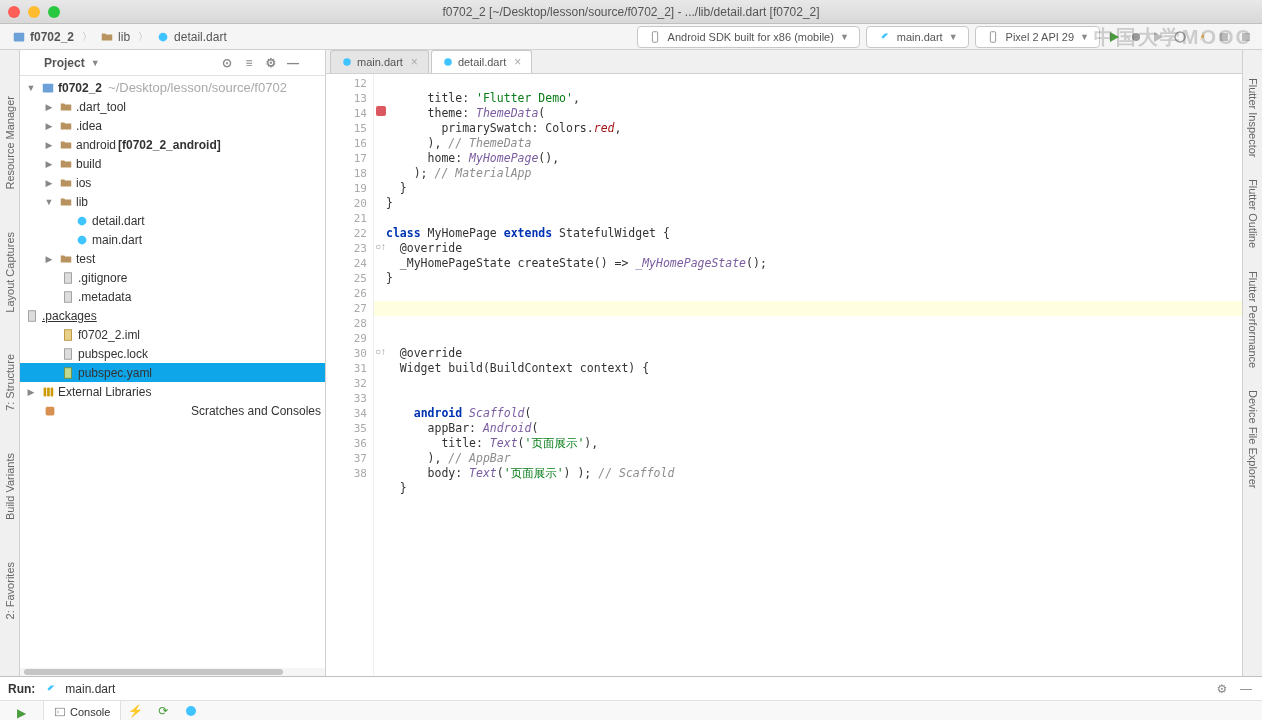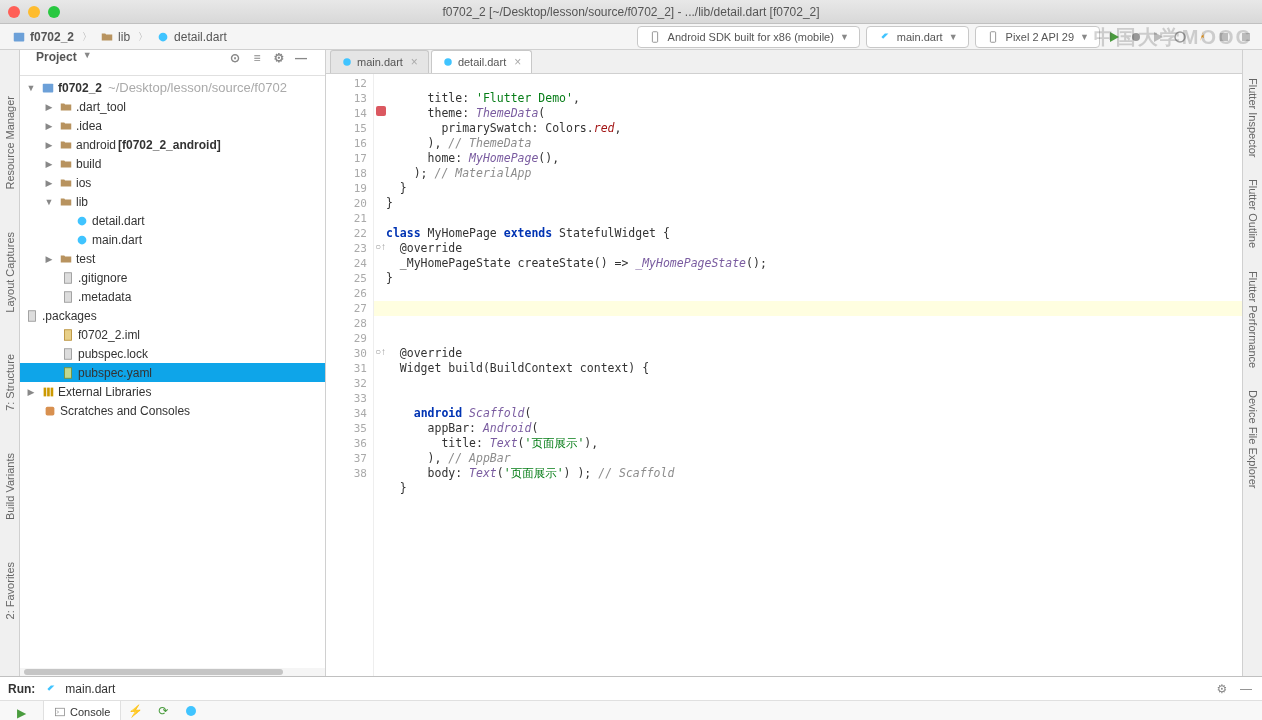--- a/index.html
+++ b/index.html
@@ -27,21 +27,21 @@
 
 
 .main { display: flex; height: calc(720px - 24px - 26px - 24px - 20px); }
 
 
 .left-gutter { width: 20px; background: #f0f0f0; border-right: 1px solid #d0d0d0; display: flex; flex-direction: column; align-items: center; padding-top: 40px; gap: 30px; }
 .gutter-label { writing-mode: vertical-lr; transform: rotate(180deg); font-size: 11px; color: #666; cursor: pointer; padding: 6px 0; }
 
 
 .project-panel { width: 306px; background: #fff; border-right: 1px solid #d0d0d0; display: flex; flex-direction: column; }
-.panel-header { height: 26px; border-bottom: 1px solid #e0e0e0; display: flex; align-items: flex-start; padding: 0 16px; gap: 6px; font-size: 12px; font-weight: 600; color: #555; }
+.panel-header { height: 26px; border-bottom: 1px solid #e0e0e0; display: flex; align-items: center; padding: 0 24px; gap: 6px; font-size: 12px; font-weight: 600; color: #555; }
 .panel-header .spacer { flex: 1; }
 .panel-tb-icon { width: 16px; height: 16px; color: #888; cursor: pointer; display: flex; align-items: center; justify-content: center; }
 .tree { flex: 1; overflow: auto; padding: 2px 0; font-size: 12px; }
 .tree-row { display: flex; align-items: center; height: 19px; padding: 0 4px; gap: 2px; white-space: nowrap; cursor: pointer; }
 .tree-row.selected { background: #0ea5e9; }
 .tree-arrow { width: 14px; color: #888; font-size: 9px; text-align: center; }
 .tree-icon { width: 16px; height: 14px; display: inline-flex; align-items: center; justify-content: center; }
 .tree-label { color: #333; }
 .tree-label.bold { font-weight: bold; }
 .tree-hint { color: #aaa; margin-left: 4px; font-size: 13px; }
@@ -305,21 +305,21 @@
           <span class="tree-label">.gitignore</span>
         </div>
       <div class="tree-row" style="padding-left:40px;">
           <span class="tree-icon">
             <svg viewBox="0 0 16 16">
               <rect x="4" y="2" width="8" height="12" fill="#ddd" stroke="#999"></rect>
             </svg>
           </span>
           <span class="tree-label">.metadata</span>
         </div>
-      <div class="tree-row" style="">
+      <div class="tree-row" style="text-decoration:underline;">
           <span class="tree-icon">
             <svg viewBox="0 0 16 16">
               <rect x="4" y="2" width="8" height="12" fill="#ddd" stroke="#999"></rect>
             </svg>
           </span>
           <span class="tree-label">.packages</span>
         </div>
       <div class="tree-row" style="padding-left:40px;">
           <span class="tree-icon">
             <svg viewBox="0 0 16 16">
@@ -348,21 +348,21 @@
           <span class="tree-arrow">▶</span>
           <span class="tree-icon">
             <svg viewBox="0 0 16 16">
               <rect x="3" y="3" width="3" height="10" fill="#c90"></rect>
               <rect x="7" y="3" width="3" height="10" fill="#c90"></rect>
               <rect x="11" y="3" width="3" height="10" fill="#c90"></rect>
             </svg>
           </span>
           <span class="tree-label">External Libraries</span>
         </div>
-      <div class="tree-row" style="padding-left:22px;">
+      <div class="tree-row" style="padding-left:22px;justify-content:space-between;">
           <span class="tree-icon">
             <svg viewBox="0 0 16 16">
               <rect x="3" y="3" width="10" height="10" fill="#d89050" rx="2"></rect>
             </svg>
           </span>
           <span class="tree-label">Scratches and Consoles</span>
         </div>
     </div>
     <div class="project-scrollbar">
         <div class="project-scrollbar-thumb"></div>

